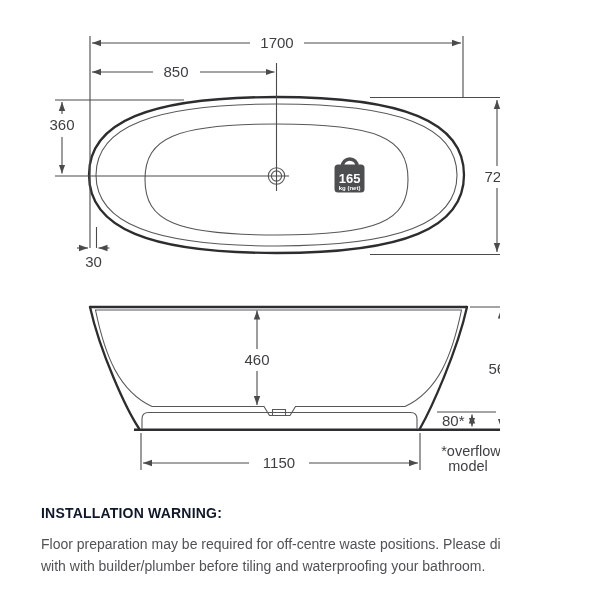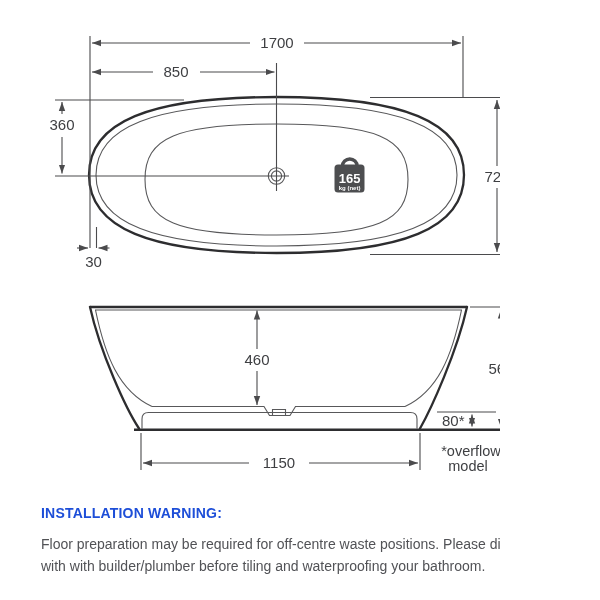--- a/index.html
+++ b/index.html
@@ -13,21 +13,21 @@
   .xthick{stroke:#2d2d2f;stroke-width:2.5;fill:none;}
   .thin{stroke:#58585a;stroke-width:1.1;fill:none;}
   .dim{stroke:#4b4b4d;stroke-width:1.1;fill:none;}
   text.dimt{font-size:15px;fill:#3e3f42;text-anchor:middle;}
   text.notet{font-size:14.5px;fill:#3e3f42;text-anchor:middle;}
   text.badge-big{font-size:13px;font-weight:bold;fill:#ffffff;text-anchor:middle;}
   text.badge-small{font-size:6px;font-weight:bold;fill:#ffffff;text-anchor:middle;}
   
   #warning{position:absolute;left:41px;top:505px;width:512px;}
   #warning .title{
-    color:#1d4ed8;font-size:14px;font-weight:bold;letter-spacing:.2px;
+    color:#0f172a;font-size:14px;font-weight:bold;letter-spacing:.2px;
   }
   #warning .body{
     margin-top:12px;color:#515256;font-size:14px;line-height:1.58;
   }
 </style>
 </head>
 <body>
 
 <div id="canvas">
 

